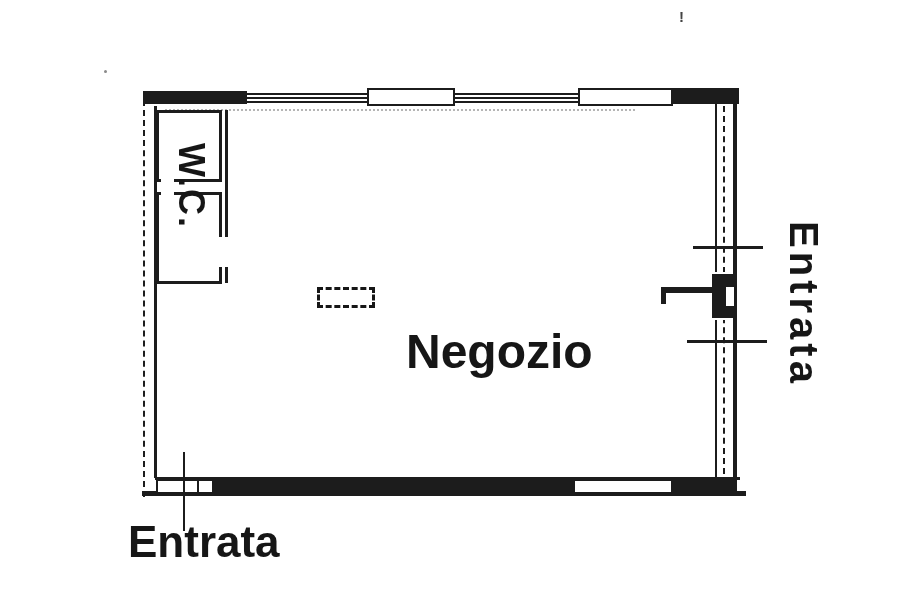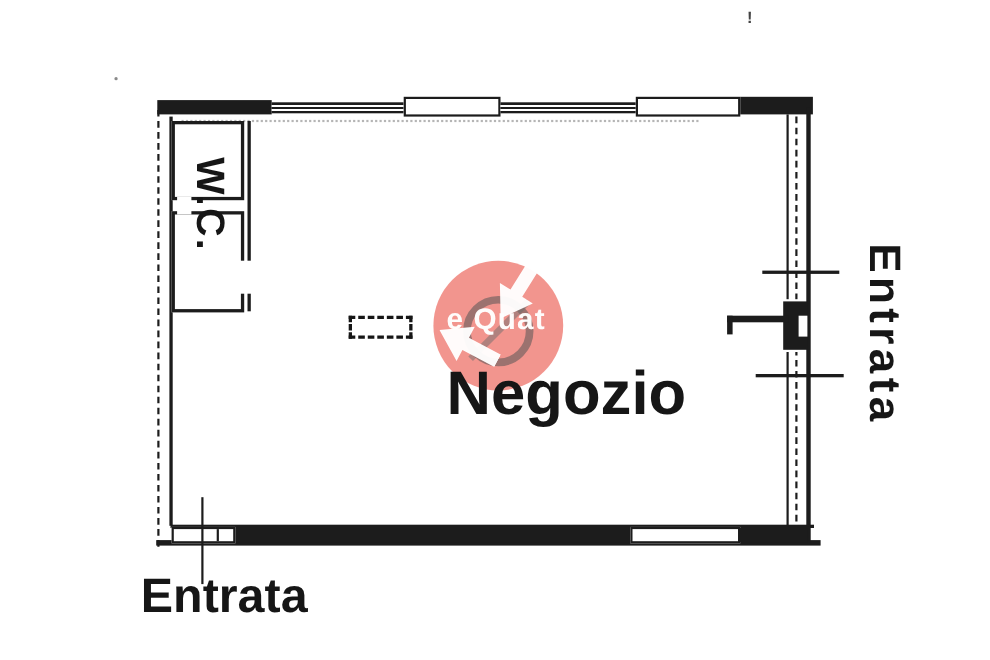--- a/index.html
+++ b/index.html
@@ -31,28 +31,20 @@
   .wm-text { color: rgba(255,255,255,0.97); font-weight: bold; font-size: 27px;
              letter-spacing: 1px; white-space: nowrap; }
   .speck { border-radius: 50%; background: #8a8a8a; }
   .dotrow { border-top: 2px dotted #b5b5b5; height: 0; }
 </style>
 </head>
 <body>
 
 <div class="plan">
 
-  <div class="abs" style="left:394px; top:237px; width:118px; height:118px;">
-    <div class="abs wm-circle" style="left:0; top:0;"></div>
-    <div class="abs wm-ring" style="left:27px; top:32px;"></div>
-    <div class="abs wm-slash" style="left:23px; top:60px;"></div>
-    <div class="abs wm-arrow" style="left:47px; top:6px; transform:rotate(122deg);"></div>
-    <div class="abs wm-arrow" style="left:2px; top:56px; transform:rotate(208deg);"></div>
-    <div class="abs wm-text" style="left:12px; top:38px;">e Quat</div>
-  </div>
 
   <div class="abs ink" style="left:143px; top:91px; width:104px; height:13px;"></div>
   <div class="abs win" style="left:247px; top:93px; width:120px;"></div>
   <div class="abs pillar" style="left:367px; top:88px; width:88px;"></div>
   <div class="abs win" style="left:455px; top:93px; width:123px;"></div>
   <div class="abs pillar" style="left:578px; top:88px; width:95px;"></div>
   <div class="abs ink" style="left:673px; top:88px; width:66px; height:16px;"></div>
   <div class="abs dotrow" style="left:165px; top:109px; width:470px;"></div>
 
   <div class="abs vdash" style="left:143px; top:100px; height:397px;"></div>
@@ -82,21 +74,21 @@
   <div class="abs cell" style="left:156px; top:110px; width:66px; height:72px;"></div>
   <div class="abs cell" style="left:156px; top:192px; width:66px; height:92px;"></div>
   <div class="abs ink" style="left:225px; top:110px; width:3px; height:173px;"></div>
   <div class="abs erase" style="left:161px; top:179px; width:13px; height:16px;"></div>
   <div class="abs erase" style="left:218px; top:237px; width:12px; height:30px;"></div>
 
   <div class="abs dashrect" style="left:317px; top:287px; width:58px; height:21px;"></div>
 
   <div class="abs label vlabel" style="left:191px; top:186px; font-size:36px; letter-spacing:2px;">W.C.</div>
 
-  <div class="abs label" style="left:406px; top:324px; font-size:56px;">Negozio</div>
+  <div class="abs label" style="left:406px; top:324px; font-size:48px;">Negozio</div>
 
   <div class="abs label vlabel" style="left:803px; top:304px; font-size:40px; letter-spacing:4px;">Entrata</div>
 
   <div class="abs label" style="left:128px; top:517px; font-size:44px;">Entrata</div>
 
   <div class="abs" style="left:679px; top:8px; font-size:15px; color:#444; font-weight:bold;">!</div>
   <div class="abs speck" style="left:104px; top:70px; width:3px; height:3px;"></div>
 
 </div>
 

